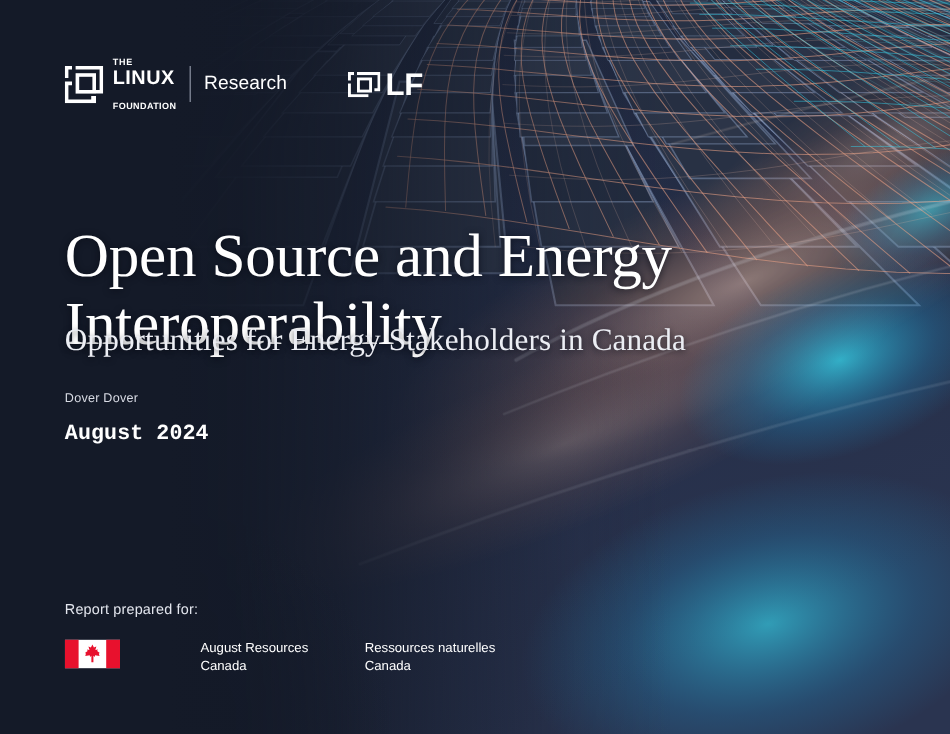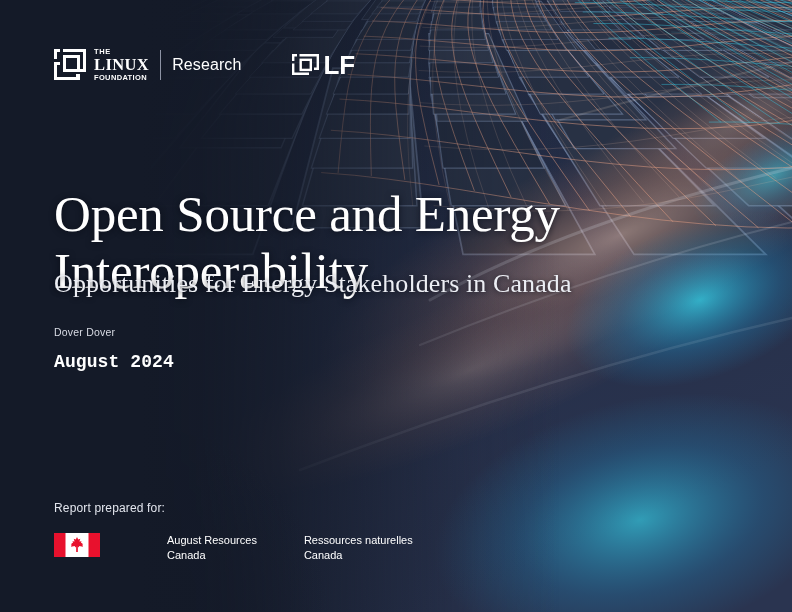--- a/index.html
+++ b/index.html
@@ -104,27 +104,26 @@
     font-size: 7.5px;
     font-weight: bold;
     letter-spacing: 0.6px;
     margin-bottom: 1px;
   }
   .lf-linux {
     font-size: 16.5px;
     font-weight: bold;
     letter-spacing: 0.4px;
     line-height: 1;
-    font-family: Liberation Serif, serif;
   }
   .lf-foundation {
     font-size: 7.5px;
     font-weight: bold;
     letter-spacing: 0.35px;
-    margin-top: 1px;
+    margin-top: 12px;
   }
   .lf-divider {
     width: 1px;
     height: 30px;
     background: #8d93a4;
     margin: 0 11px 0 11px;
   }
   .lf-research {
     color: #ffffff;
     font-size: 16px;

